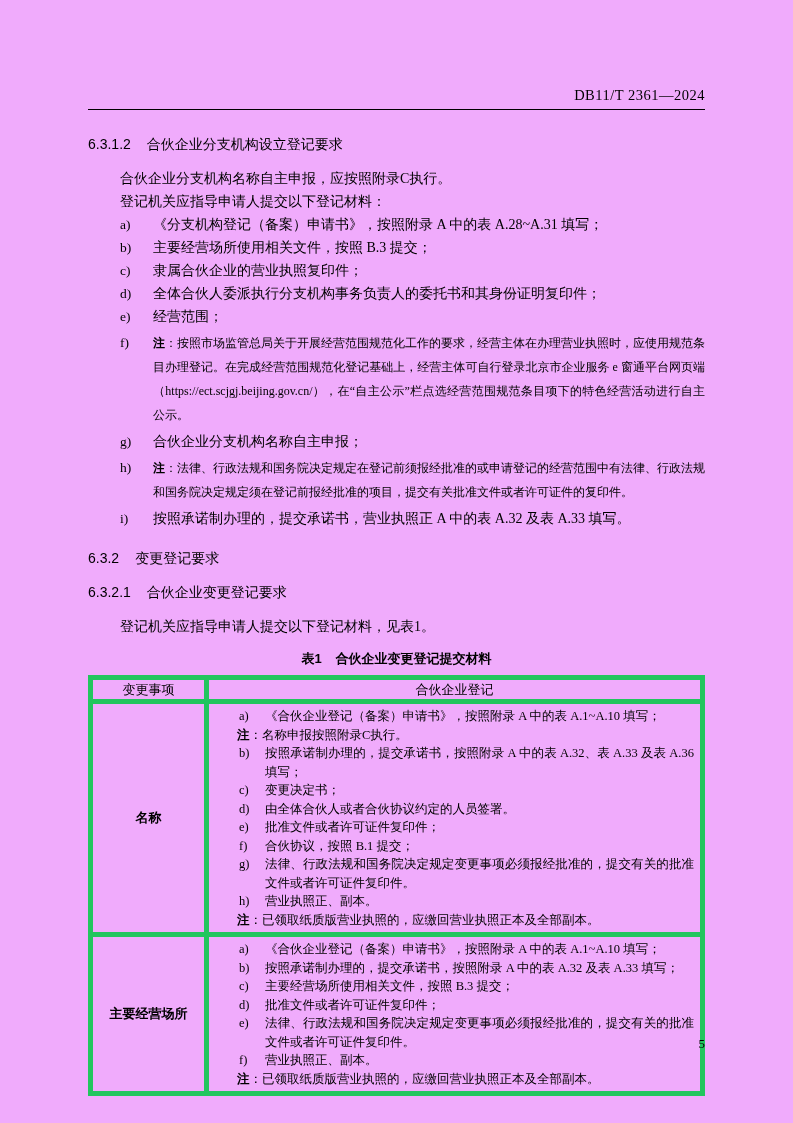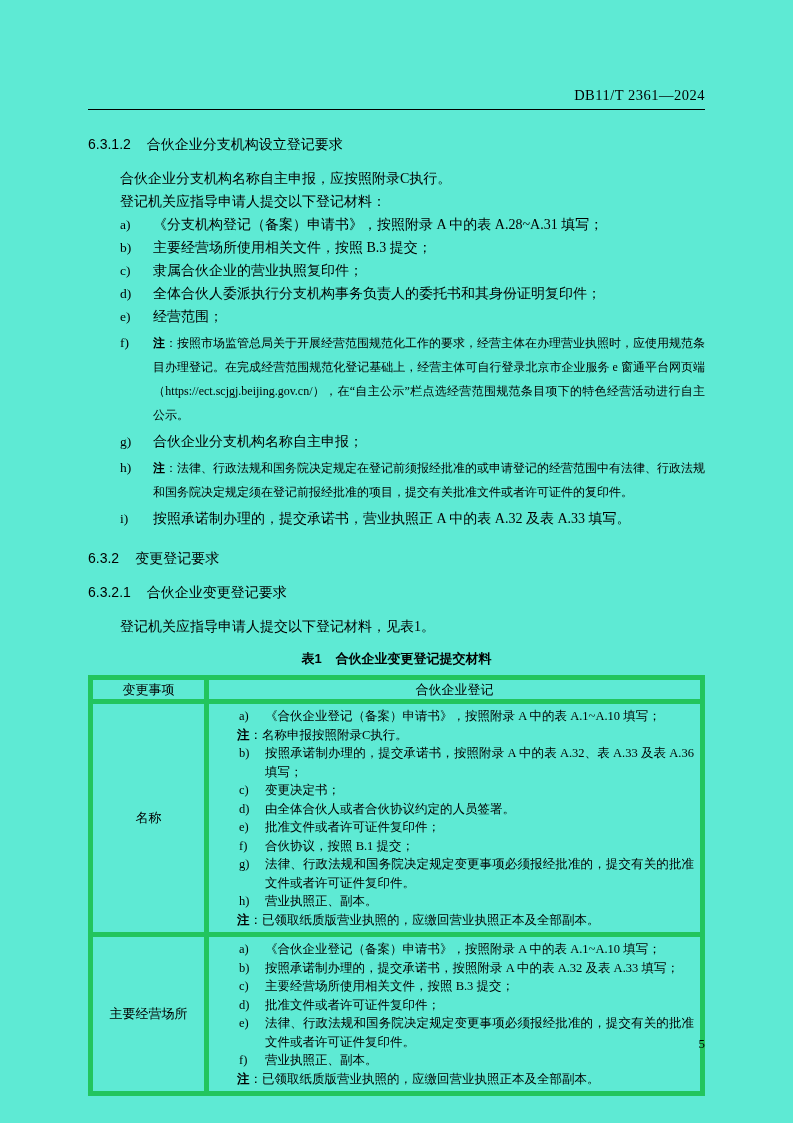--- a/index.html
+++ b/index.html
@@ -1,21 +1,21 @@
 <!DOCTYPE html>
 <html><head>
 <meta charset="utf-8">
 <style>
   * { margin:0; padding:0; box-sizing:border-box; }
   html, body { background:#ffffff; }
   .page {
     position:relative;
     width:793px; height:1123px;
     margin:0 auto;
-    background:#5eead4;
+    background:#f0abfc;
     color:#000000;
     font-family:"Liberation Serif","DejaVu Serif",serif;
     overflow:hidden;
   }
   .content { position:absolute; left:88px; right:88px; top:86px; }
 
   
   .doc-code { text-align:right; font-size:14.5px; letter-spacing:.5px; line-height:18px; }
   .header-rule { border-bottom:1.5px solid #000; margin-top:5px; }
 
@@ -41,21 +41,21 @@
 
   
   .tcaption { text-align:center; font-size:13px; font-weight:bold;
               font-family:"Liberation Sans","DejaVu Sans",sans-serif; margin-top:12px; }
   .tcaption .cap-label { margin-right:14px; }
 
   
   table.mat { width:100%; border-collapse:collapse; margin-top:7px; font-size:12.5px; }
   .mat th, .mat td { border:5px solid #22c55e; }
   .mat th { font-weight:normal; text-align:center; height:24px; font-size:13px; }
-  .mat td.cat { text-align:center; vertical-align:middle; width:116px; font-size:13px; }
+  .mat td.cat { text-align:center; vertical-align:middle; width:116px; font-size:13px;font-weight:bold; }
   .mat td.list-cell { padding:3px 6px 3px 0; vertical-align:top; }
   .tline { line-height:18.5px; padding-left:56px; text-indent:-26px; text-align:justify; }
   .tlabel { display:inline-block; width:26px; text-indent:0; }
   .tnote { line-height:18.5px; padding-left:28px; text-indent:0; }
 
   
   .page-num { position:absolute; top:1036px; right:88px; font-size:13px; }
 </style>
 </head>
 <body>

